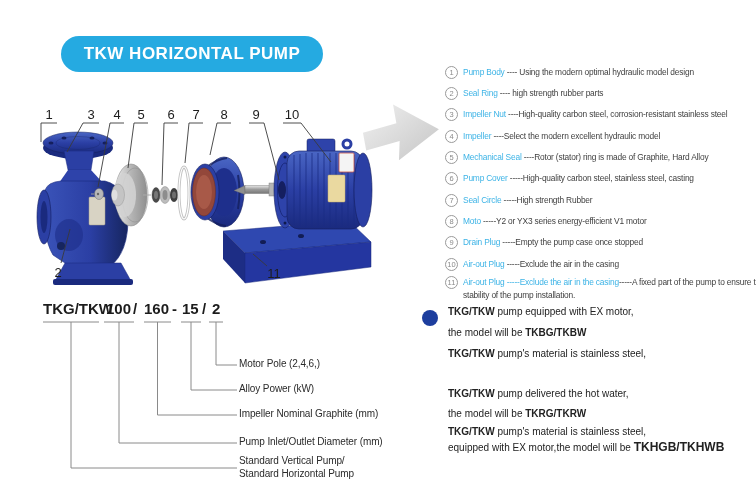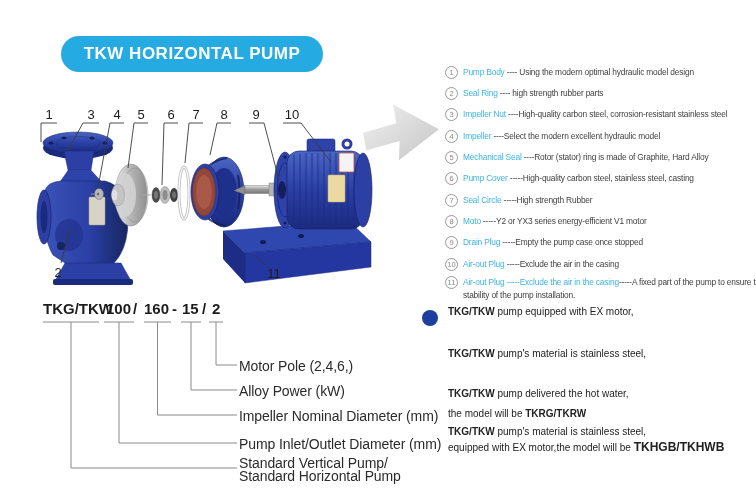--- a/index.html
+++ b/index.html
@@ -17,21 +17,21 @@
   .pnum{flex:0 0 auto;width:11px;height:11px;border:1px solid #9a9a9a;border-radius:50%;
         color:#8a8a8a;font-size:7.5px;line-height:11px;text-align:center;margin-right:5px;margin-top:0px;}
   .ptxt{display:inline-block;font-size:9px;letter-spacing:-0.2px;line-height:13px;color:#3f3f3f;
         white-space:nowrap;transform:scaleX(.93);transform-origin:0 50%;}
   .part.wrap .ptxt{white-space:normal;width:345px;transform-origin:0 0;}
   .pname{color:#3cb3e6;}
   .pdesc{color:#3f3f3f;}
 
   
   .seg{position:absolute;top:300px;font-size:15px;font-weight:bold;color:#1c1c1c;}
-  .mlabel{position:absolute;font-size:14px;color:#2b2b2b;letter-spacing:-0.1px;}
+  .mlabel{position:absolute;font-size:10px;color:#2b2b2b;letter-spacing:-0.1px;}
 
   
   .bullet{position:absolute;left:401px;top:310px;width:16px;height:16px;border-radius:50%;background:#1d3e9e;}
   .variants{position:absolute;left:427px;top:306px;width:329px;height:160px;}
   .vline{position:absolute;left:0;font-size:10px;color:#222;white-space:nowrap;}
   .vpre{font-weight:600;}
   .vcode{font-weight:bold;}
   .vcode.big{font-size:12px;}
 
   svg{display:block;}
@@ -254,29 +254,30 @@
         <path d="M2,4 H58 M30,4 V150 H196"></path>
         <path d="M63,4 H93 M78,4 V125 H196"></path>
         <path d="M103,4 H130 M116.5,4 V97 H196"></path>
         <path d="M140,4 H160 M150,4 V72 H196"></path>
         <path d="M168,4 H182 M175,4 V47 H196"></path>
       </g>
     </svg>
 
     <span class="mlabel" style="left:218px;top:358px">Motor Pole (2,4,6,)</span>
     <span class="mlabel" style="left:218px;top:383px">Alloy Power  (kW)</span>
-    <span class="mlabel" style="left:218px;top:408px">Impeller Nominal Diameter (mm)</span>
+    <span class="mlabel" style="left:218px;top:408px">Impeller Nominal Graphite (mm)</span>
     <span class="mlabel" style="left:218px;top:436px">Pump Inlet/Outlet Diameter (mm)</span>
     <span class="mlabel" style="left:218px;top:455px">Standard Vertical Pump/</span>
     <span class="mlabel" style="left:218px;top:468px">Standard Horizontal Pump</span>
   </div>
 
   <div class="bullet"></div>
   <div class="variants">
     <div class="vline" style="top:0px"><span class="vpre">TKG/TKW</span><span> pump equipped with EX motor,</span></div>
+    <div class="vline" style="top:21px"><span>the model will be </span><span class="vcode">TKBG/TKBW</span></div>
     <div class="vline" style="top:42px"><span class="vpre">TKG/TKW</span><span> pump's material is stainless steel,</span></div>
     <div class="vline" style="top:102px"><span>the model will be </span><span class="vcode">TKRG/TKRW</span></div>
     <div class="vline" style="top:82px"><span class="vpre">TKG/TKW</span><span> pump delivered the hot water,</span></div>
     <div class="vline" style="top:120px"><span class="vpre">TKG/TKW</span><span> pump's material is stainless steel,</span></div>
     <div class="vline" style="top:134px"><span>equipped with EX motor,the model will be </span><span class="vcode big">TKHGB/TKHWB</span></div>
   </div>
 
 </div>
 
 </body></html>

